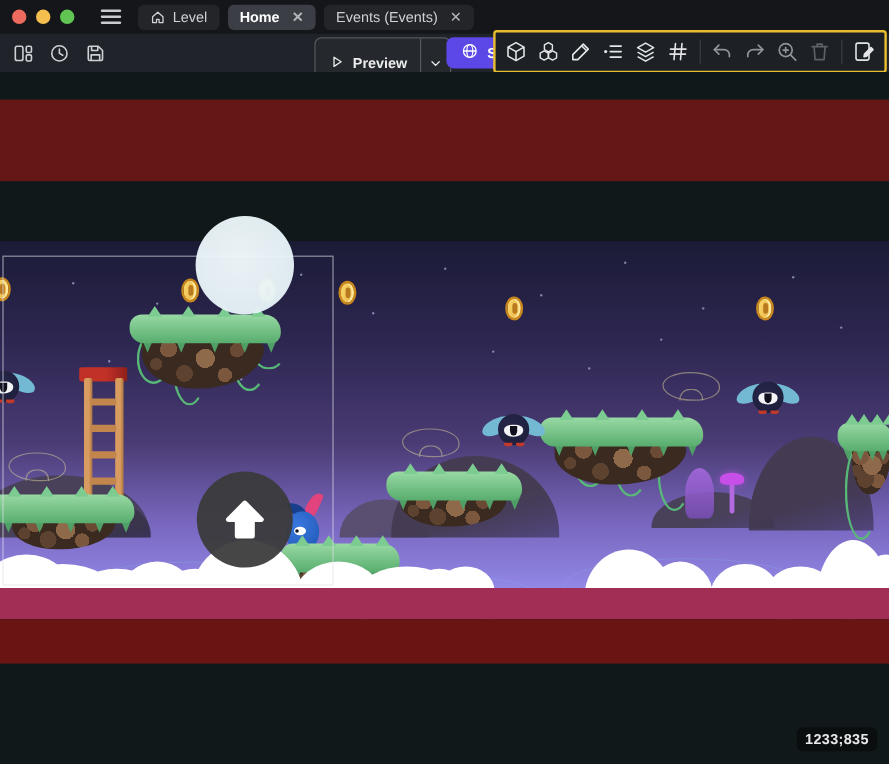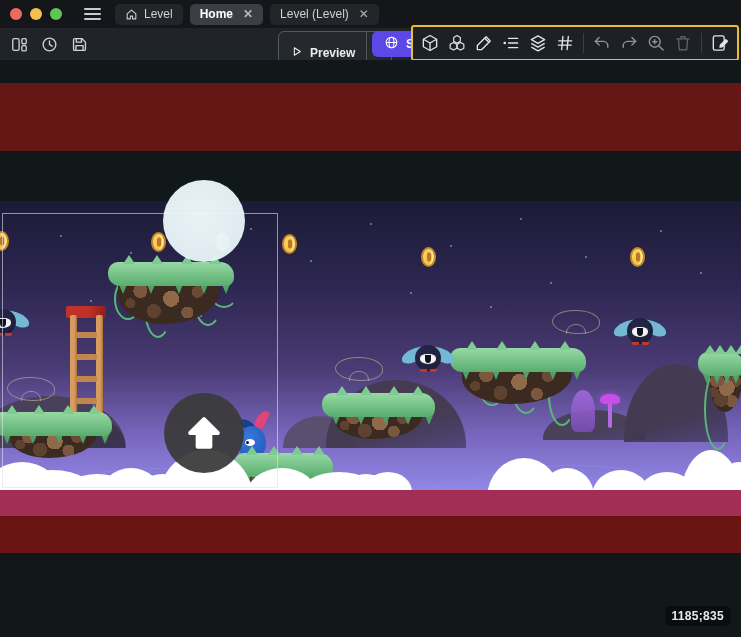--- a/index.html
+++ b/index.html
@@ -17,21 +17,21 @@
   .tab .close{font-size:12px;color:#b4b6ba;margin-left:4px;line-height:1;}
   .tab svg{display:block;}
   
   #toolbar{position:absolute;left:0;top:28px;width:741px;height:32px;background:#202329;}
   .tb-icons{position:absolute;left:8px;top:0;height:32px;display:flex;align-items:center;gap:7px;}
   .icon-btn{width:23px;height:23px;display:flex;align-items:center;justify-content:center;
     color:#ced1d5;cursor:pointer;}
   .icon-btn svg{display:block;}
   #preview-btn{position:absolute;left:262px;top:3px;height:43px;display:flex;align-items:stretch;
     background:#25282d;border:1px solid #55585e;border-radius:6px;box-sizing:border-box;
-    color:#eceded;cursor:pointer;margin-left:16px;}
+    color:#eceded;cursor:pointer;}
   #preview-main{display:flex;align-items:center;gap:7px;padding:0 11px;font-size:12px;font-weight:700;}
   #preview-divider{width:1px;background:#55585e;}
   #preview-caret{width:24px;display:flex;align-items:center;justify-content:center;}
   #share-btn{position:absolute;left:372px;top:3px;height:26px;display:flex;align-items:center;gap:7px;
     padding:0 12px;border-radius:6px;background:#5b48e6;color:#fff;font-size:12px;font-weight:700;cursor:pointer;}
   #tools-group{position:absolute;right:2px;top:-3px;height:36px;display:flex;align-items:center;gap:5px;
     padding:0 6px;border:2.5px solid #e8be30;border-radius:3px;background:#1d2025;box-sizing:border-box;}
   .tool{width:22px;height:22px;display:flex;align-items:center;justify-content:center;cursor:pointer;}
   .tool.white{color:#e3e5e8;} .tool.gray{color:#8f939a;} .tool.dim{color:#5c6067;}
   .tool-sep{width:1px;height:20px;background:#3a3e45;margin:0 2px;}
@@ -84,21 +84,21 @@
             <path d="M4 11 L12 4 L20 11 V20 H14 V15 H10 V20 H4 Z"></path>
           </svg>
       </span>
       <span>Level</span>
     </div>
     <div class="tab active">
       <span>Home</span>
       <span class="close">✕</span>
     </div>
     <div class="tab">
-      <span>Level (Level)</span>
+      <span>Events (Events)</span>
       <span class="close">✕</span>
     </div>
   </div>
 </div>
 
 <div id="toolbar">
   <div class="tb-icons">
     <span class="icon-btn">
       <svg width="19" height="19" viewBox="0 0 24 24" fill="none" stroke="currentColor" stroke-width="1.7">
           <rect x="3.5" y="4.5" width="8" height="15" rx="2"></rect>
@@ -225,21 +225,21 @@
     <span class="tool white">
       <svg width="20" height="20" viewBox="0 0 24 24" fill="none" stroke="currentColor" stroke-width="1.6" stroke-linejoin="round">
           <rect x="4" y="3.5" width="13" height="17" rx="2"></rect>
           <path d="M12.5 14.5 L19 8 L21 10 L14.5 16.5 L12 17 Z" fill="currentColor"></path>
         </svg>
     </span>
   </div>
 </div>
 
 <div id="scene">
-  <div id="coord-chip">1185;835</div>
+  <div id="coord-chip">1233;835</div>
 <div style="left: 0px; top: 141px; width: 741px; height: 289px; z-index: 1; background: linear-gradient(rgb(27, 27, 54) 0%, rgb(46, 39, 82) 30%, rgb(74, 59, 116) 58%, rgb(122, 104, 192) 82%, rgb(145, 135, 230) 100%);"></div>
     <div class="star" style="left: 60px; top: 175px; z-index: 4;"></div>
     <div class="star" style="left: 130px; top: 192px; z-index: 4;"></div>
     <div class="star" style="left: 250px; top: 168px; z-index: 4;"></div>
     <div class="star" style="left: 310px; top: 200px; z-index: 4;"></div>
     <div class="star" style="left: 370px; top: 163px; z-index: 4;"></div>
     <div class="star" style="left: 450px; top: 185px; z-index: 4;"></div>
     <div class="star" style="left: 520px; top: 158px; z-index: 4;"></div>
     <div class="star" style="left: 585px; top: 196px; z-index: 4;"></div>
     <div class="star" style="left: 660px; top: 170px; z-index: 4;"></div>

